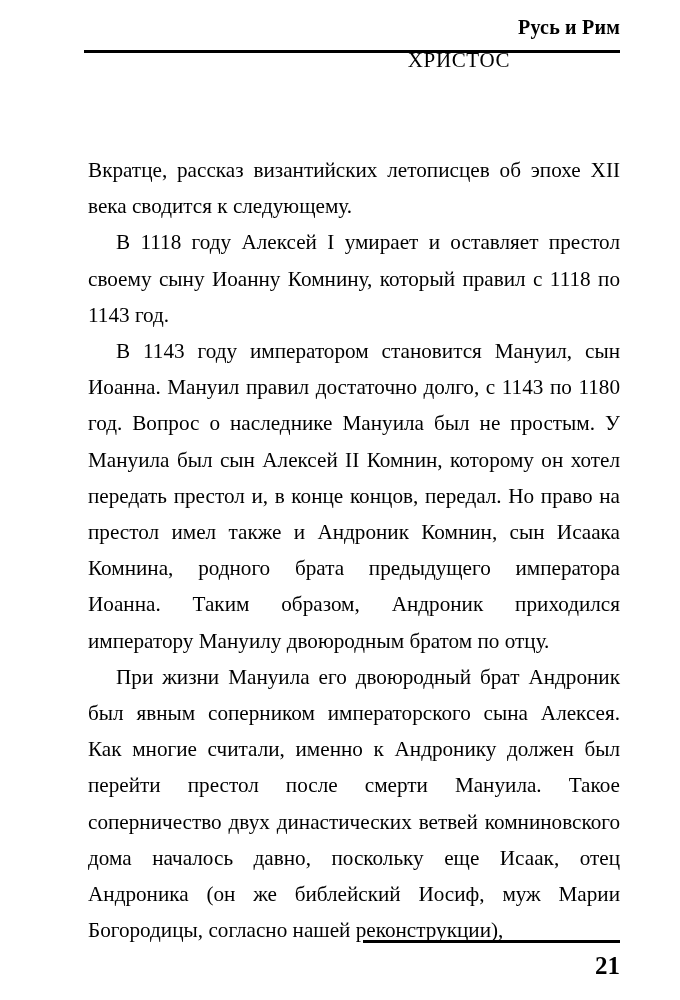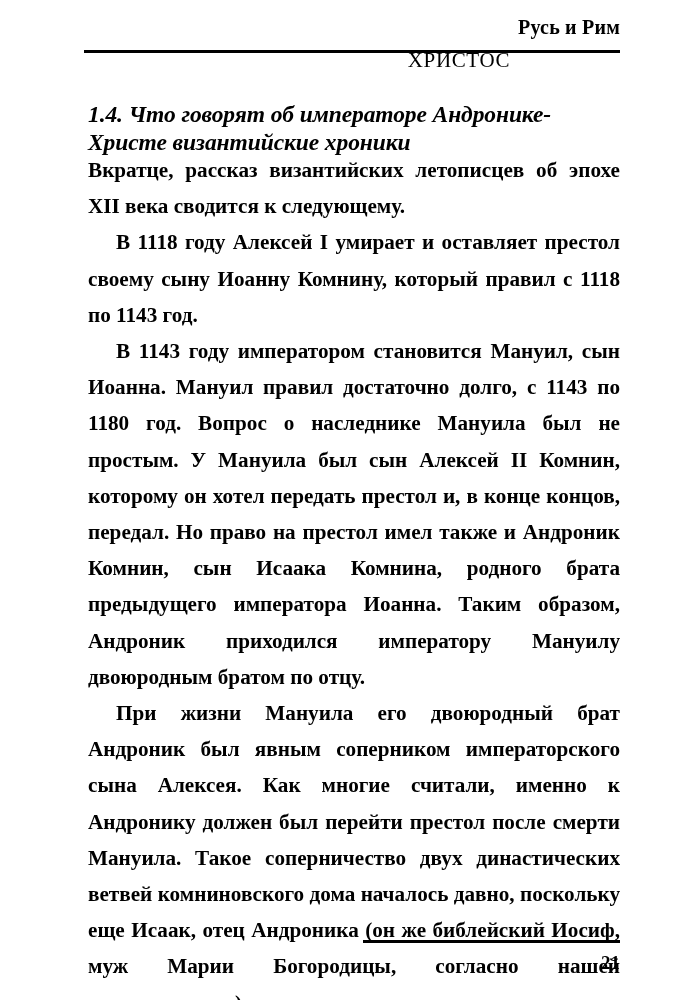--- a/index.html
+++ b/index.html
@@ -77,59 +77,57 @@
     font-size: 21.2px;
     line-height: 36.2px;
     text-align: justify;
     text-justify: inter-word;
     hyphens: manual;
   }
 
   .body-text p {
     margin: 0;
     text-indent: 28px;
-    font-weight: bold;
   }
 
   .body-text p.no-indent {
     text-indent: 0;
   }
 
   
   .footer-rule {
     position: absolute;
     left: 363px;
     width: 257px;
     top: 940px;
     height: 3px;
     background: #000000;
   }
 
   .page-number {
     position: absolute;
     right: 60px;
     top: 952px;
-    font-size: 19px;
+    font-size: 25px;
     font-weight: 700;
     text-align: right;
   }
 </style>
 </head>
 <body>
 
 <div class="page">
 
   <div class="running-head">
     <span class="book-title">ХРИСТОС</span>
     <span class="series-title">Русь и Рим</span>
   </div>
 
   <div class="header-rule"></div>
 
-  <h2 class="section-heading">1.4. Что говорят об императоре Андронике-Христе византийские хроники</h2>
 
   <div class="body-text">
     <p class="no-indent">Вкратце, рассказ византийских летописцев об эпохе XII века сводится к следующему.</p>
     <p>В 1118 году Алексей I умирает и оставляет престол своему сыну Иоанну Комнину, который правил с 1118 по 1143 год.</p>
     <p>В 1143 году императором становится Мануил, сын Иоанна. Мануил правил достаточно долго, с 1143 по 1180 год. Вопрос о наследнике Мануила был не простым. У Мануила был сын Алексей II Комнин, которому он хотел передать престол и, в конце концов, передал. Но право на престол имел также и Андроник Комнин, сын Исаака Комнина, родного брата предыдущего императора Иоанна. Таким образом, Андроник приходился императору Мануилу двоюродным братом по отцу.</p>
     <p>При жизни Мануила его двоюродный брат Андроник был явным соперником императорского сына Алексея. Как многие считали, именно к Андронику должен был перейти престол после смерти Мануила. Такое соперничество двух династических ветвей комниновского дома началось давно, поскольку еще Исаак, отец Андроника (он же библейский Иосиф, муж Марии Богородицы, согласно нашей реконструкции),</p>
   </div>
 
   <div class="footer-rule"></div>
 

